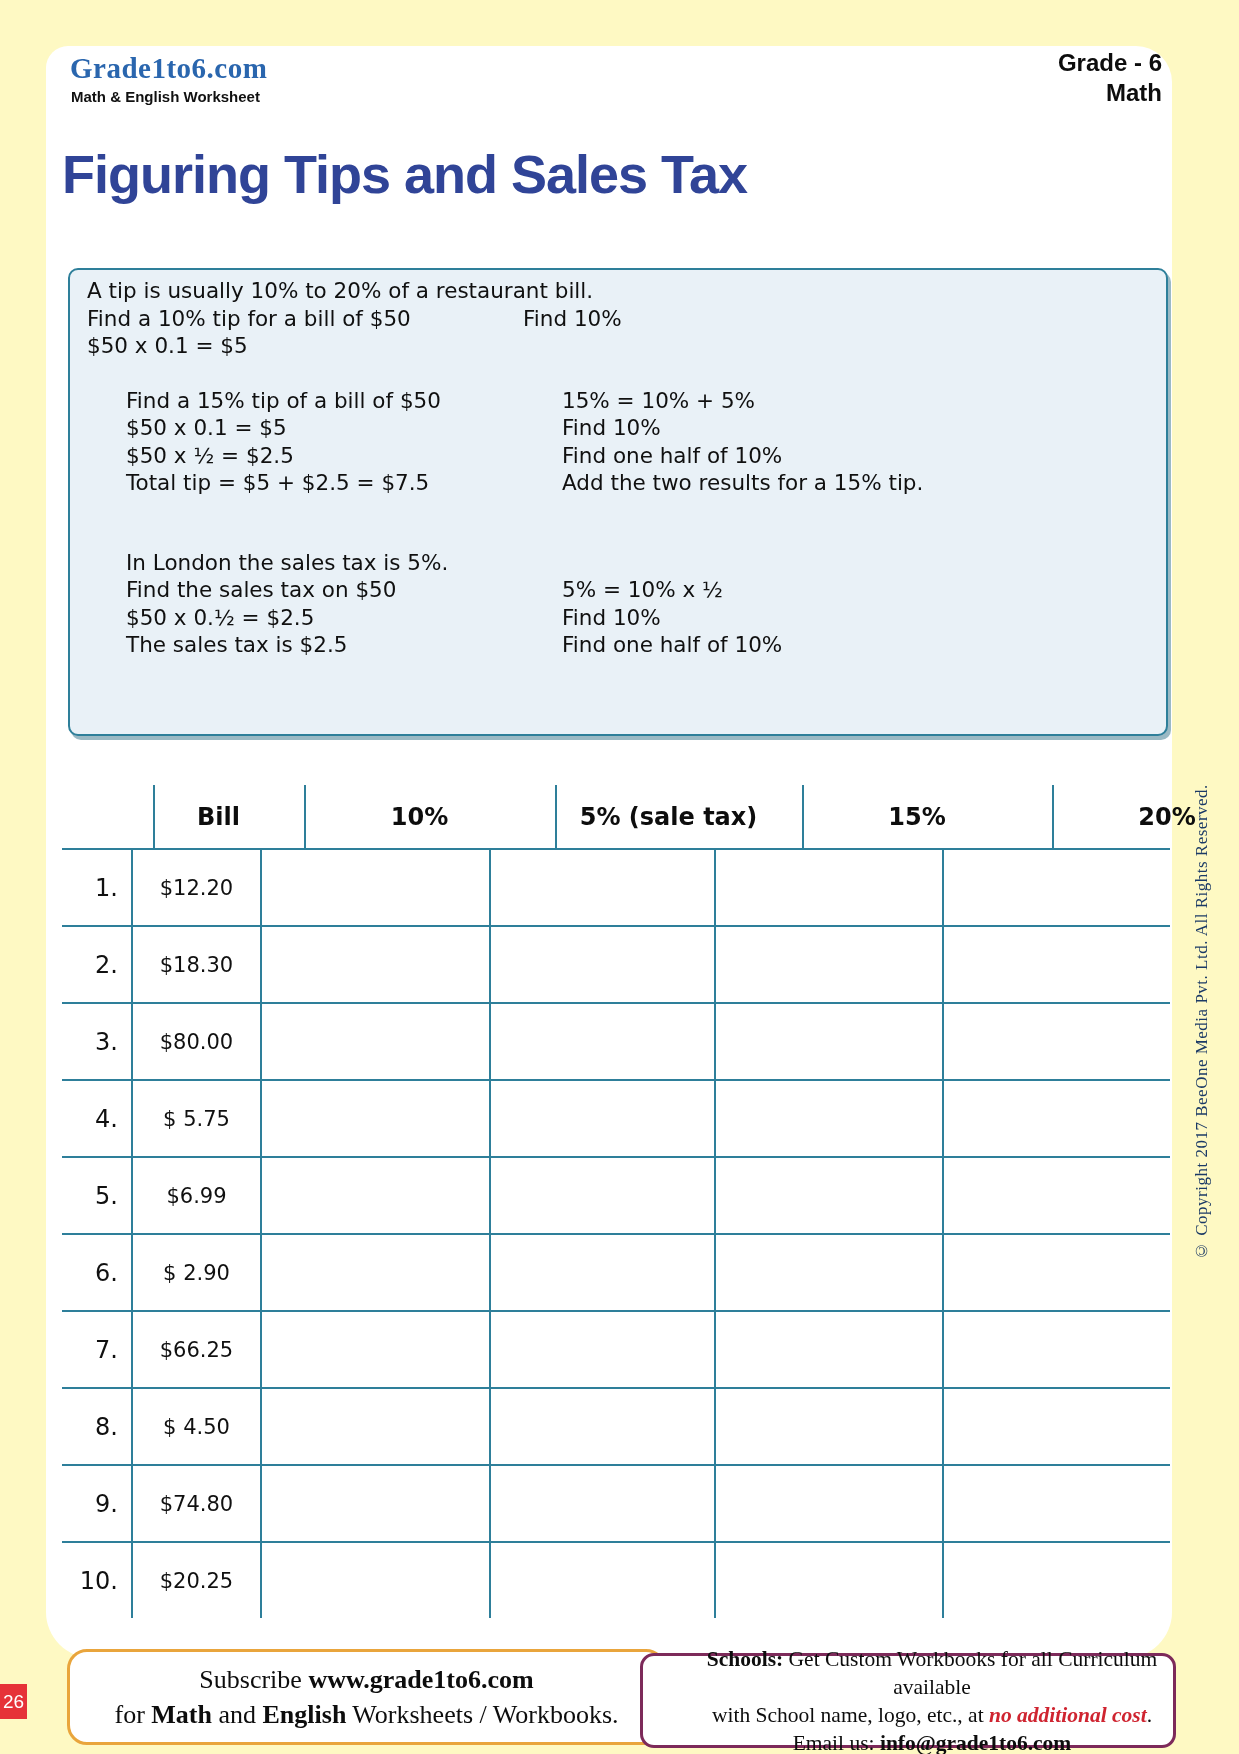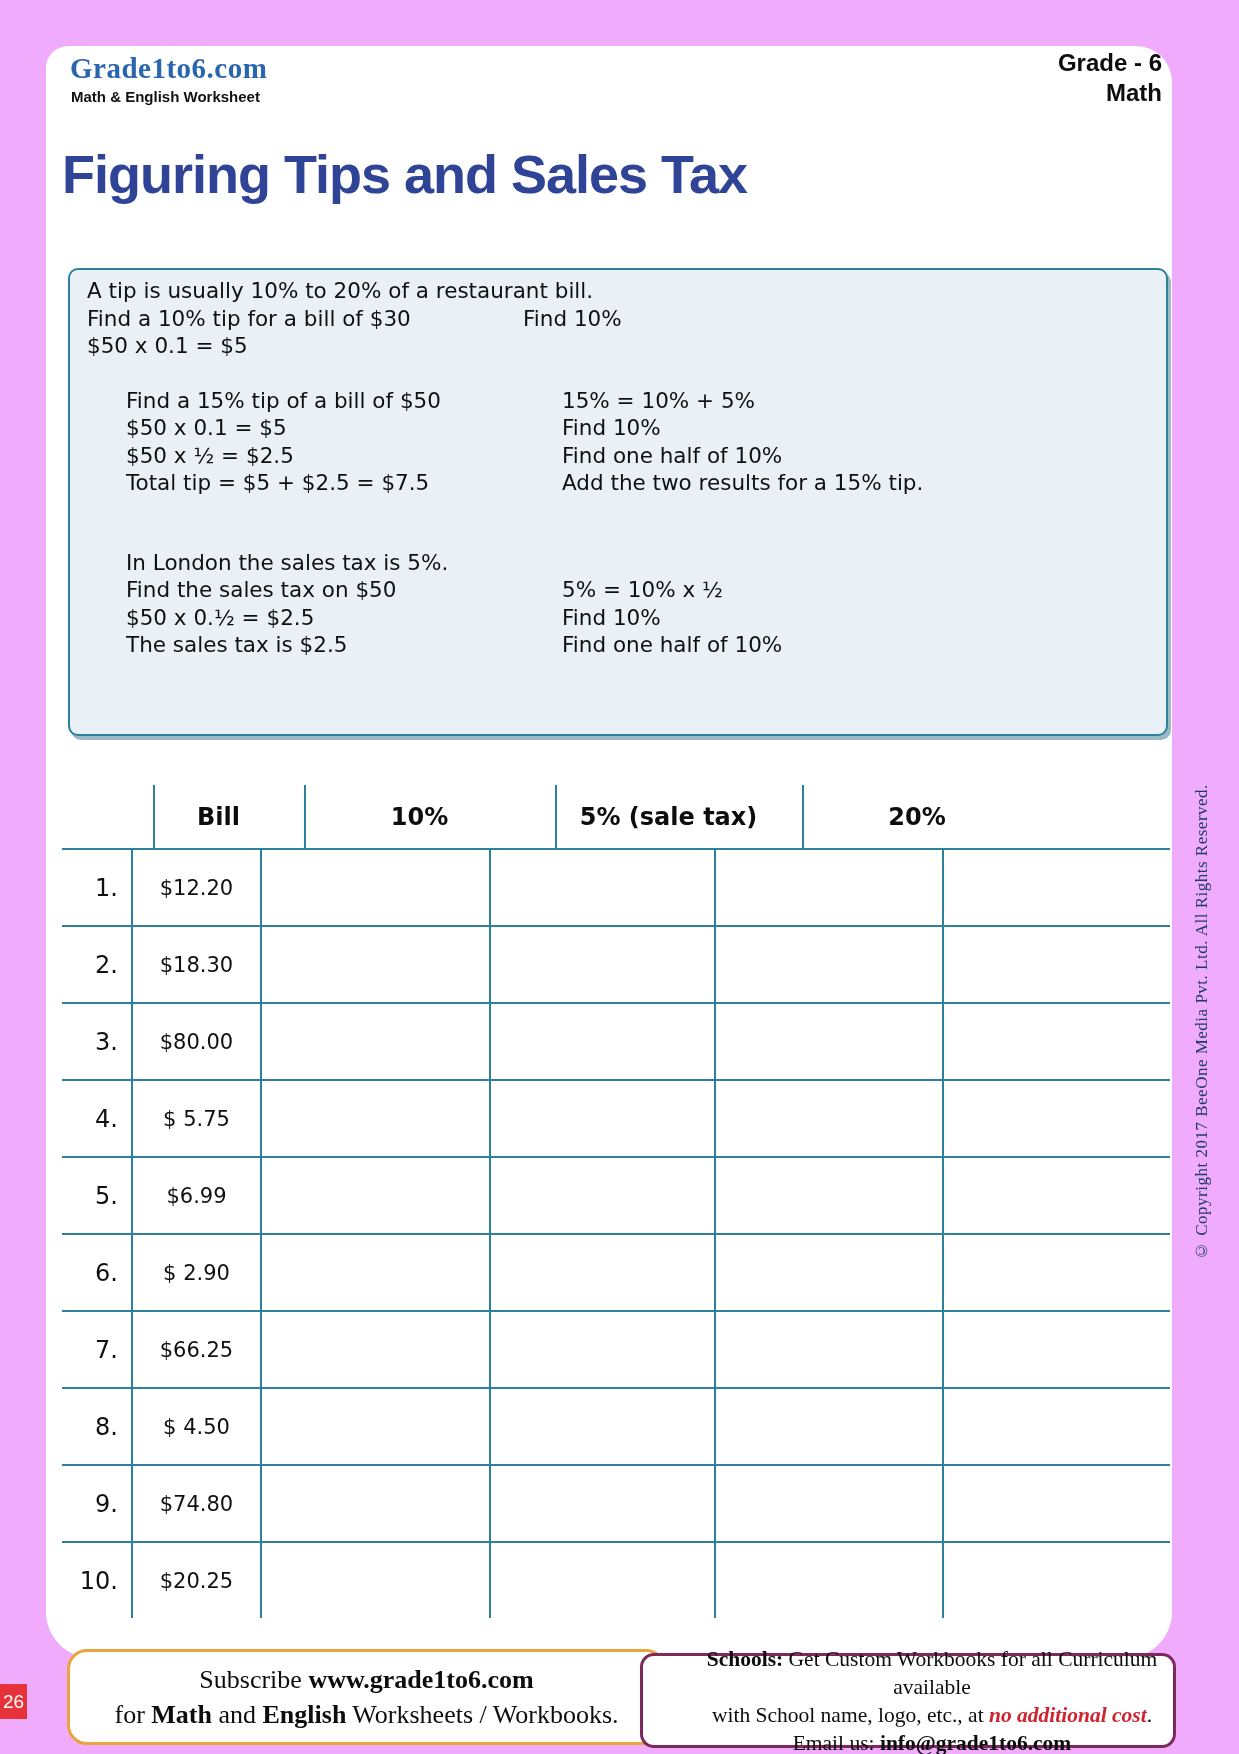--- a/index.html
+++ b/index.html
@@ -1,18 +1,18 @@
 <!DOCTYPE html>
 <html><head>
 <meta charset="utf-8">
 <style>
   html,body { margin:0; padding:0; }
   .page {
     position:relative; width:1239px; height:1754px;
-    background:#f0abfc; overflow:hidden;
+    background:#fef9c3; overflow:hidden;
     font-family:"DejaVu Sans", sans-serif;
   }
   .sheet {
     position:absolute; left:46px; top:46px; width:1126px; height:1612px;
     background:#ffffff; border-radius:22px 36px 46px 46px;
   }
   
   .logo-title {
     position:absolute; left:70px; top:52px;
     font-family:"Liberation Serif", serif; font-weight:bold;
@@ -110,21 +110,21 @@
 
   <div class="ws-title">Figuring Tips and Sales Tax</div>
 
   <div class="instr-box">
       <div class="instr-section">
         <div class="instr-row">
           <span class="il">A tip is usually 10% to 20% of a restaurant bill.</span>
           <span class="ir">&nbsp;</span>
         </div>
         <div class="instr-row">
-          <span class="il">Find a 10% tip for a bill of $30</span>
+          <span class="il">Find a 10% tip for a bill of $50</span>
           <span class="ir">Find 10%</span>
         </div>
         <div class="instr-row">
           <span class="il">$50 x 0.1 = $5</span>
           <span class="ir">&nbsp;</span>
         </div>
       </div>
       <div class="instr-section">
         <div class="instr-row">
           <span class="il">Find a 15% tip of a bill of $50</span>
@@ -162,20 +162,21 @@
         </div>
       </div>
     </div>
 
   <div class="ws-table">
       <div class="trow thead">
         <div class="tc c0"></div>
         <div class="tc c1">Bill</div>
         <div class="tc c2">10%</div>
         <div class="tc c3">5% (sale tax)</div>
+        <div class="tc c4">15%</div>
         <div class="tc c5">20%</div>
       </div>
       <div class="trow tdata">
         <div class="tc c0">1.</div>
         <div class="tc c1">$12.20</div>
         <div class="tc c2"></div>
         <div class="tc c3"></div>
         <div class="tc c4"></div>
         <div class="tc c5"></div>
       </div>

